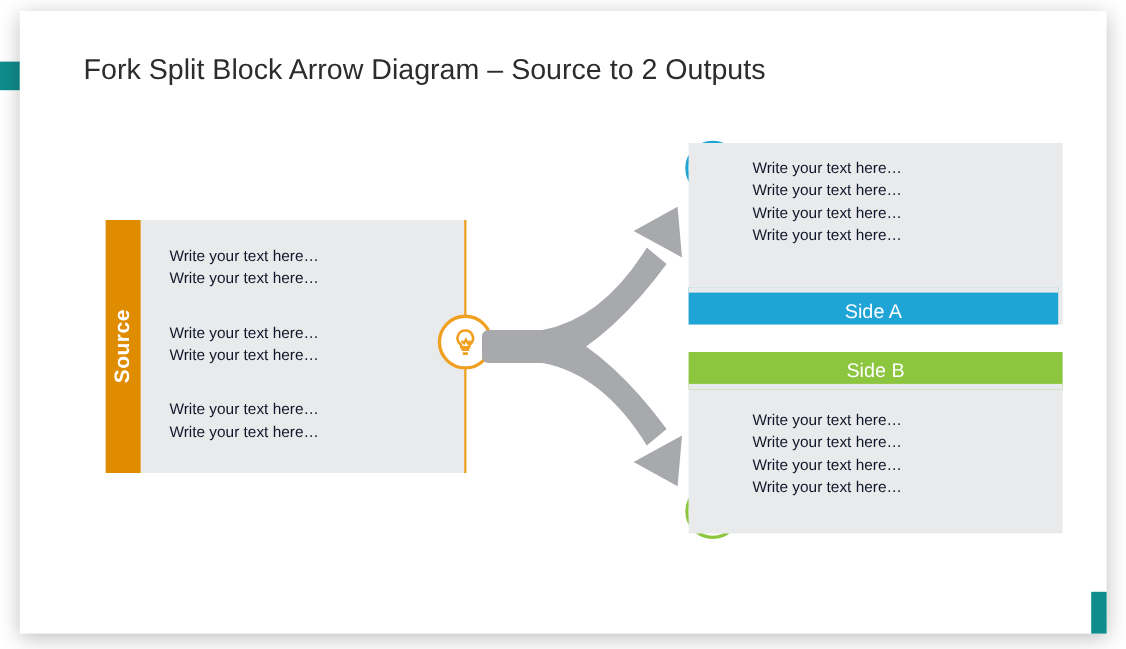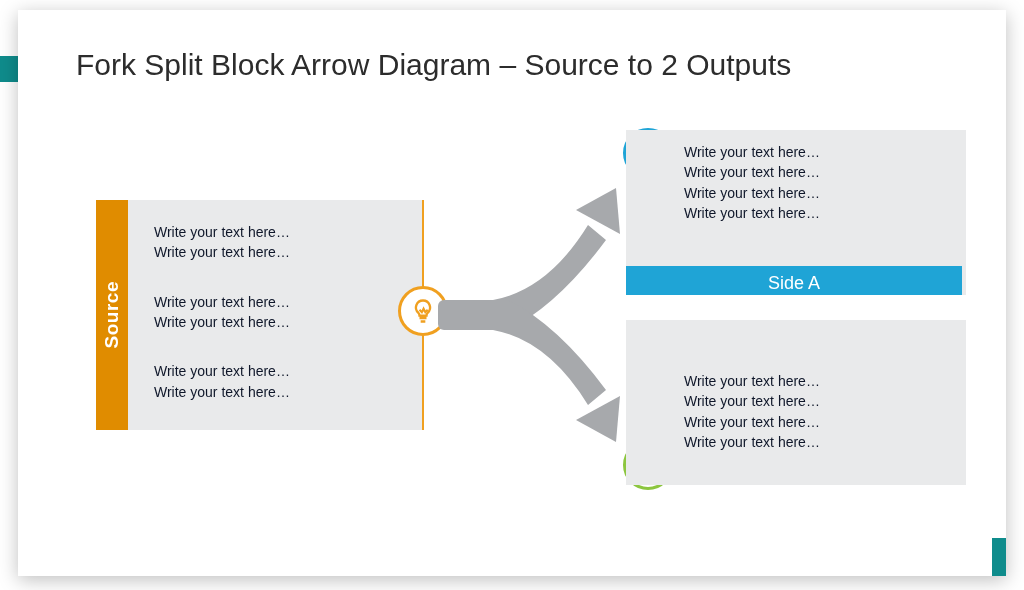--- a/index.html
+++ b/index.html
@@ -37,21 +37,21 @@
       border-bottom:13px solid transparent;
       border-left:12px solid #0f8c8c;
     }
     .br-accent {
       position:absolute;
       right:0; bottom:0;
       width:14px; height:38px;
       background:#0f8c8c;
     }
     .title {
-      font-size: 30px;
+      font-size: 26px;
       font-weight: 400;
       color: #2c2c2c;
       padding: 18px 12px 0 58px;
     }
     
     .source-block {
       position: absolute;
       left: 78px;
       top: 190px;
       width: 328px;
@@ -220,20 +220,23 @@
       <div class="text-line">Write your text here…</div>
       <div class="text-line">Write your text here…</div>
       <div class="text-line">Write your text here…</div>
     </div>
     <div class="band-a-wrap">
       <div class="band band-a">Side A</div>
     </div>
   </div>
 
   <div class="output-card output-bottom">
+    <div class="band-b-wrap">
+      <div class="band band-b">Side B</div>
+    </div>
     <div class="output-body">
       <div class="text-line">Write your text here…</div>
       <div class="text-line">Write your text here…</div>
       <div class="text-line">Write your text here…</div>
       <div class="text-line">Write your text here…</div>
     </div>
   </div>
 
   <div class="br-accent"></div>
 </div>

